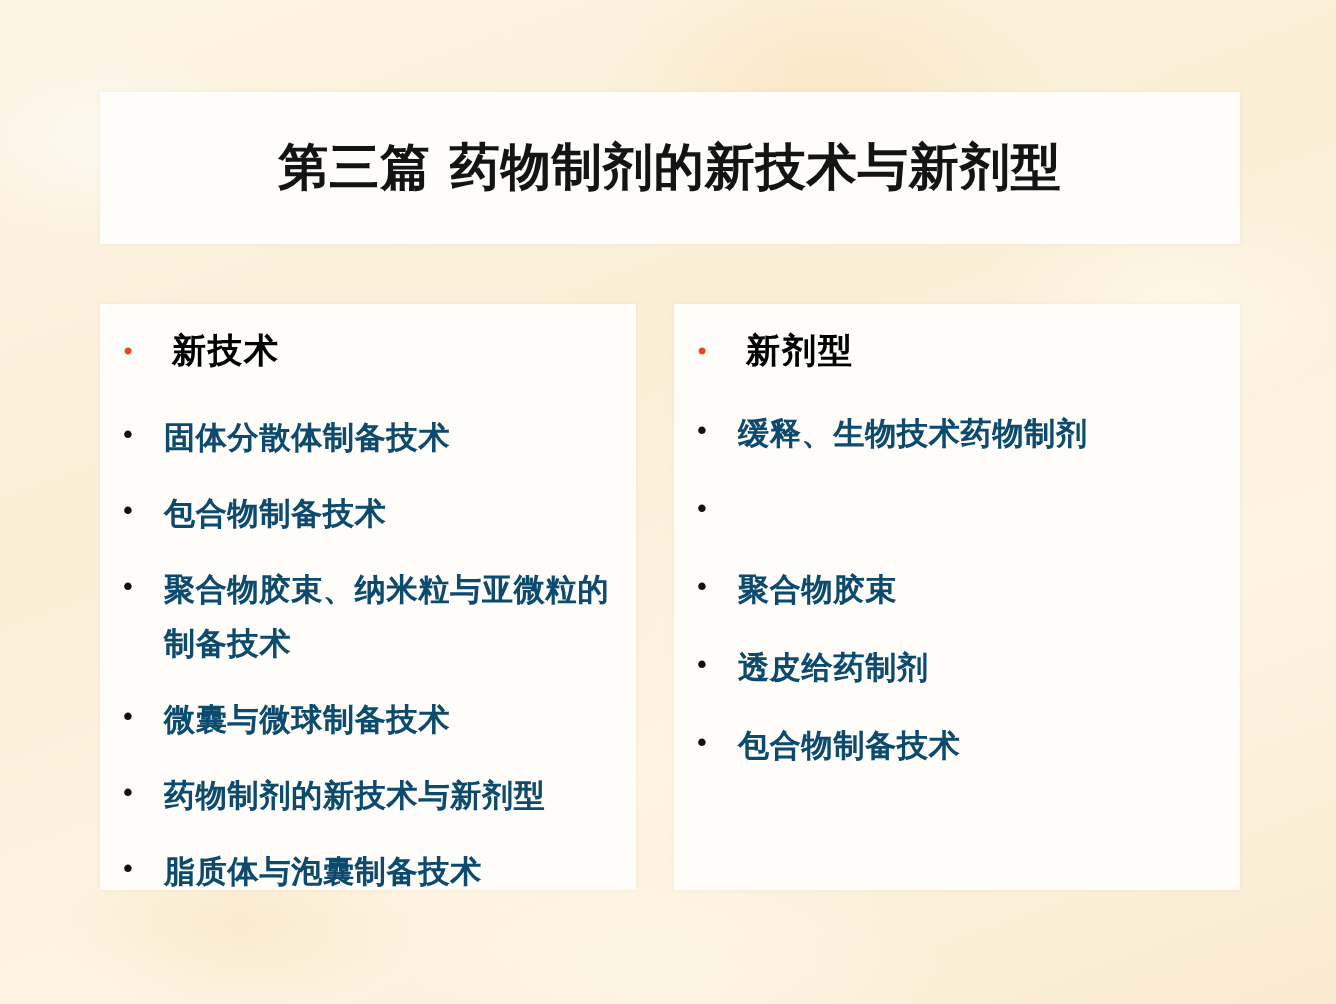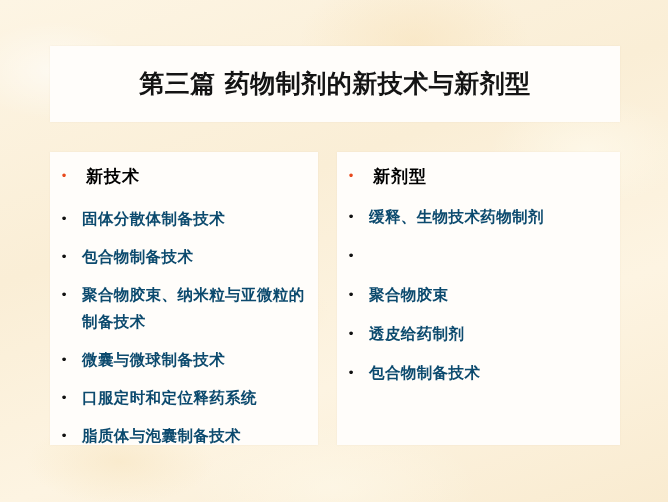--- a/index.html
+++ b/index.html
@@ -155,21 +155,21 @@
         <span class="bullet-label">聚合物胶束、纳米粒与亚微粒的制备技术</span>
       </li>
 
       <li class="bullet-item">
         <span class="bullet-dot">•</span>
         <span class="bullet-label">微囊与微球制备技术</span>
       </li>
 
       <li class="bullet-item">
         <span class="bullet-dot">•</span>
-        <span class="bullet-label">口服定时和定位释药系统</span>
+        <span class="bullet-label">药物制剂的新技术与新剂型</span>
       </li>
 
       <li class="bullet-item">
         <span class="bullet-dot">•</span>
         <span class="bullet-label">脂质体与泡囊制备技术</span>
       </li>
 
     </ul>
   </div>
 

